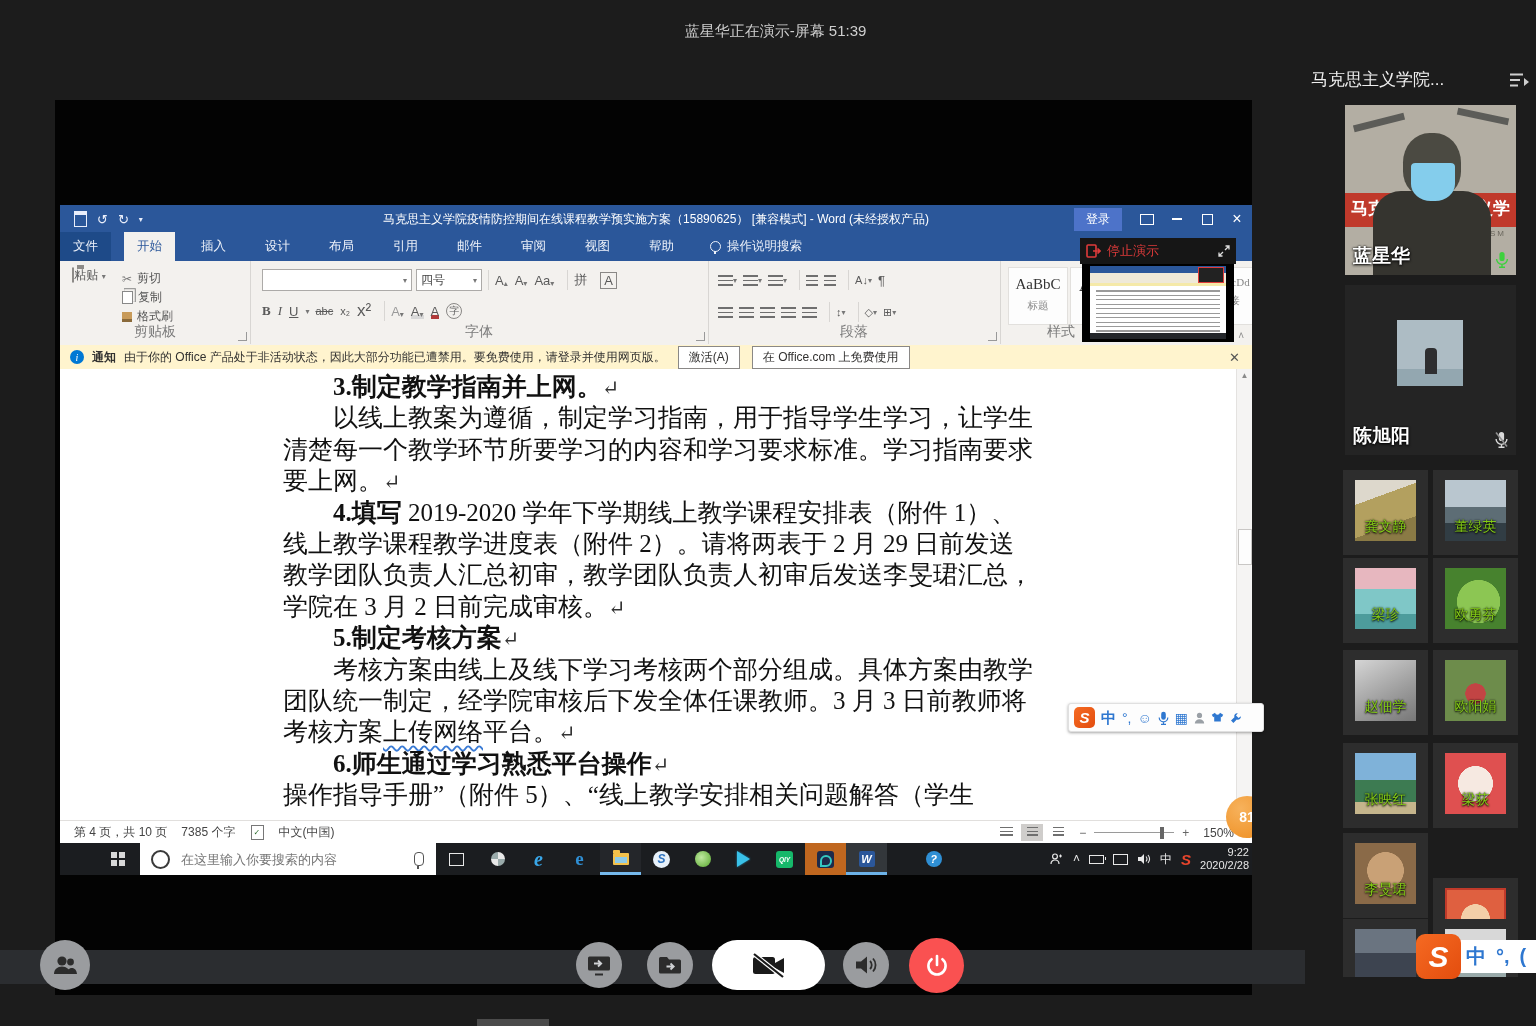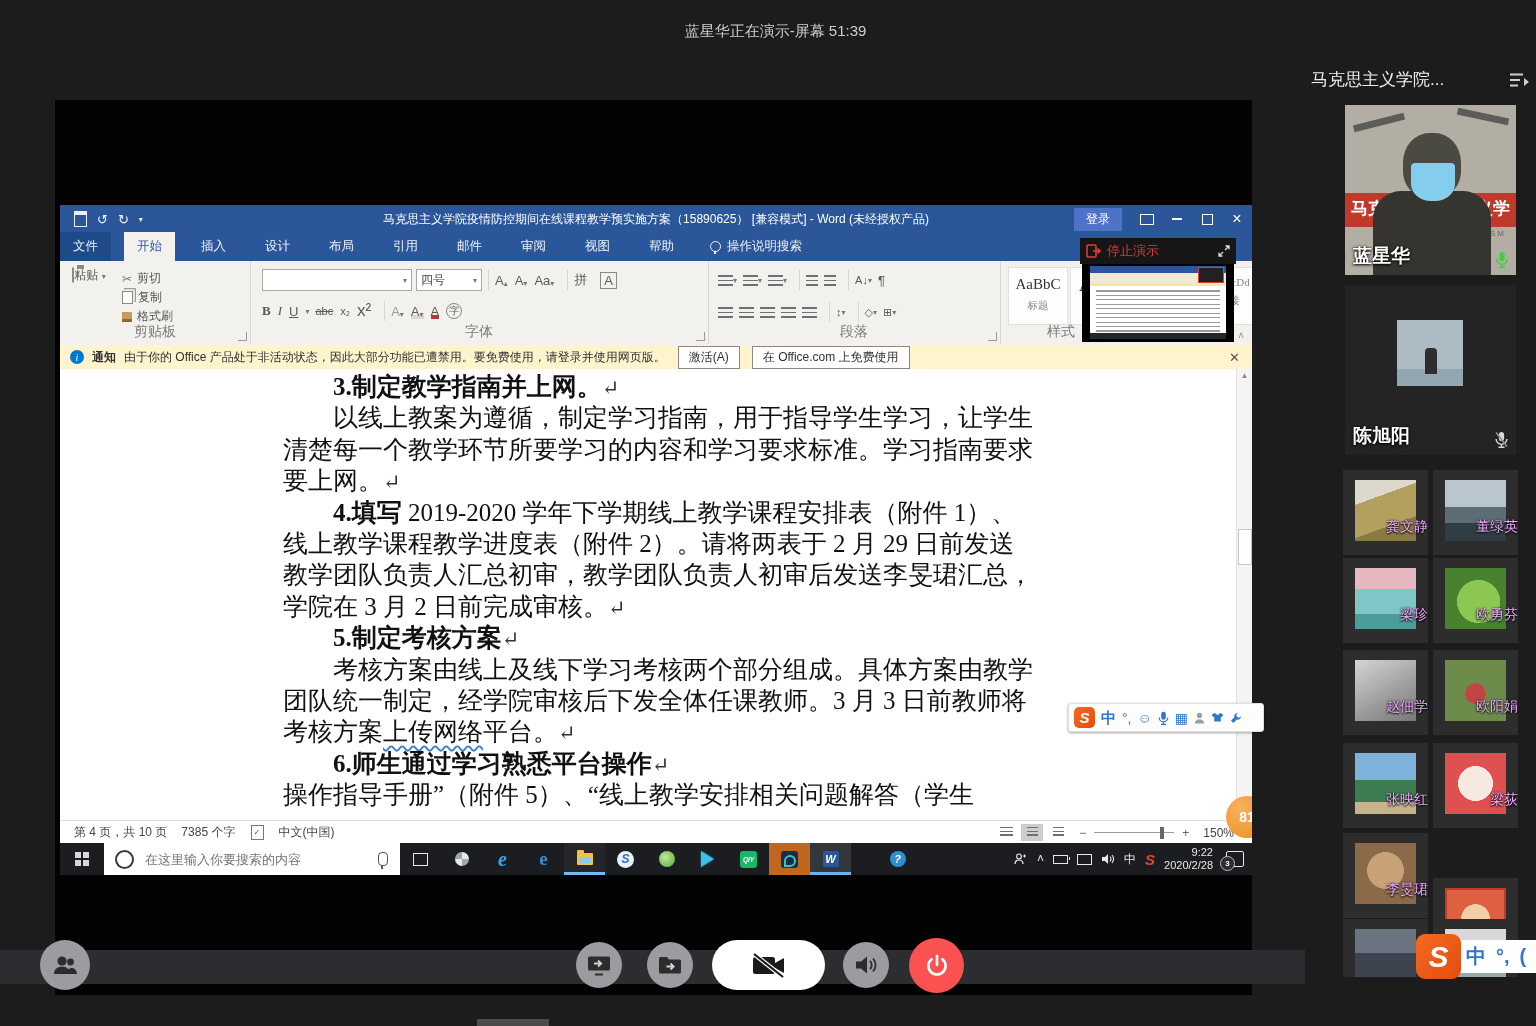--- a/index.html
+++ b/index.html
@@ -86,21 +86,21 @@
   .statusbar .itm{margin-left:14px;cursor:pointer;white-space:nowrap;}
   .spell{width:11px;height:13px;border:1.2px solid #777;position:relative;margin-left:16px;}
   .spell:after{content:"✓";position:absolute;left:1px;top:2px;font-size:8px;color:#2b6b2b;}
   .viewbtn{width:22px;height:17px;display:flex;align-items:center;justify-content:center;margin-left:4px;cursor:pointer;}
   .viewbtn.on{background:#cfcdcb;}
   .vico{width:11px;height:11px;background:repeating-linear-gradient(to bottom,#6f6f6f 0 1.4px,transparent 1.4px 3.6px);}
   .zoomline{width:80px;height:1.6px;background:#9a9a9a;position:relative;margin:0 8px;}
   .zoomline .zt{position:absolute;left:82%;top:-5px;width:4px;height:12px;background:#666;}
 
   
-  .wtask{left:0;top:638px;width:100%;height:32px;background:#1b1d20;display:flex;align-items:center;color:#ddd;}
+  .wtask{left:0;top:638px;width:100%;height:32px;background:#1b1d20;display:flex;align-items:center;color:#ddd;padding-left:36px;}
   .startbtn{width:44px;height:32px;display:flex;align-items:center;justify-content:center;cursor:pointer;}
   .winlogo{width:14px;height:14px;display:grid;grid-template-columns:6px 6px;grid-template-rows:6px 6px;gap:1.5px;}
   .winlogo i{background:#d8d8d8;}
   .tsearch{width:296px;height:32px;background:#fff;display:flex;align-items:center;color:#4a4a4a;}
   .cring{width:15px;height:15px;border:2px solid #3a3a3a;border-radius:50%;margin:0 9px 0 11px;}
   .tsearch input{border:none;outline:none;flex:1;font-size:13px;color:#3c3c3c;background:transparent;font-family:inherit;}
   .tmic{width:8px;height:12px;border:1.5px solid #555;border-radius:4px;margin-right:12px;position:relative;}
   .tmic:after{content:"";position:absolute;left:1.5px;top:13px;width:2px;height:3px;background:#555;}
   .tico{width:41px;height:32px;display:flex;align-items:center;justify-content:center;cursor:pointer;position:relative;}
   .tico.hl{box-shadow:inset 0 -3px 0 #76b9ed;background:#24262a;}
@@ -163,21 +163,21 @@
   .endbtn{position:absolute;left:909px;top:938px;width:55px;height:55px;border-radius:50%;background:#fa5151;display:flex;align-items:center;justify-content:center;cursor:pointer;z-index:45;}
 
   
   .sidebar{left:1305px;top:0;width:231px;height:1026px;background:#1c1c1c;z-index:50;}
   .sbheader{position:absolute;left:6px;top:68px;width:220px;display:flex;align-items:center;justify-content:space-between;color:#efefef;font-size:17px;}
   .vtile{position:absolute;left:40px;width:171px;height:170px;background:#242424;overflow:hidden;}
   .vname{position:absolute;left:8px;bottom:6px;color:#fff;font-size:19px;font-weight:bold;text-shadow:0 1px 3px #000,0 0 2px #000;}
   .vmic{position:absolute;right:7px;bottom:7px;}
   .gtile{position:absolute;width:85px;height:85px;background:#2d2d2d;overflow:hidden;}
   .gava{position:absolute;left:12px;top:10px;width:61px;height:61px;}
-  .gname{position:absolute;left:0;right:0;top:48px;text-align:right;color:#f0abfc;font-size:14px;text-shadow:0 1px 2px #000,0 0 2px #000;}
+  .gname{position:absolute;left:0;right:0;top:48px;text-align:center;color:#84cc16;font-size:14px;text-shadow:0 1px 2px #000,0 0 2px #000;}
   
   .av1{background:linear-gradient(160deg,#ddd8cc 0 30%,#b3a05f 30% 70%,#8a7a45 70%);}
   .av2{background:linear-gradient(#b9c6cf 0 45%,#5d6d75 45% 70%,#313d44 70%);}
   .av3{background:linear-gradient(#e7b7bf 0 35%,#7fc7c7 35% 75%,#4d9c9c 75%);}
   .av4{background:radial-gradient(circle at 55% 55%,#8cc653 0 45%,#47822e 46%);}
   .av5{background:linear-gradient(150deg,#d5d5d5,#9b9b9b 60%,#777);}
   .av6{background:radial-gradient(circle at 50% 55%,#c24444 0 22%,#6d8c4b 23%);}
   .av7{background:linear-gradient(#7fb2d9 0 45%,#3d7b52 45% 80%,#c5b58c 80%);}
   .av8{background:radial-gradient(circle at 50% 50%,#f6e9e1 0 40%,#df5050 41%);}
   .av9{background:radial-gradient(circle at 50% 45%,#c9a176 0 40%,#8a6a48 41%);}

